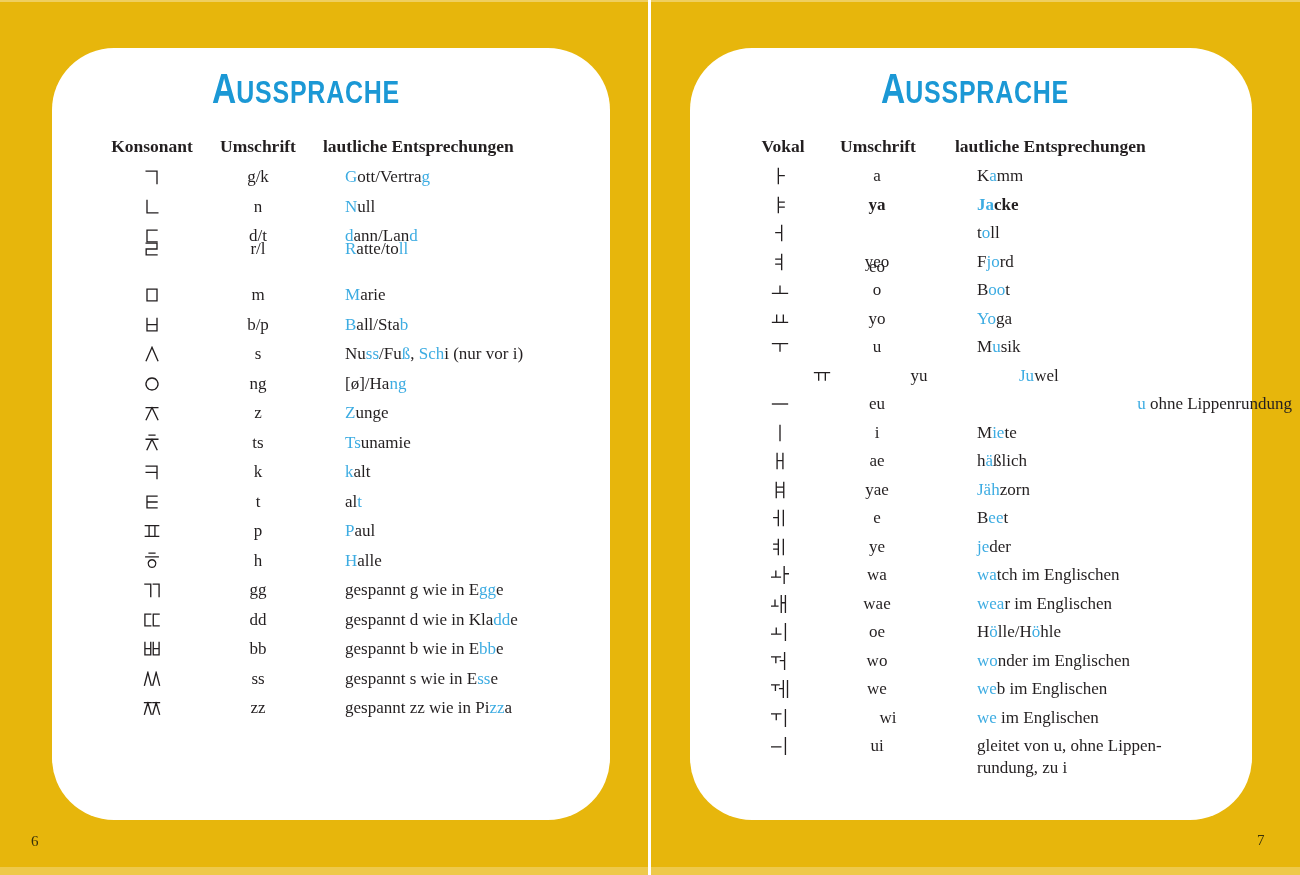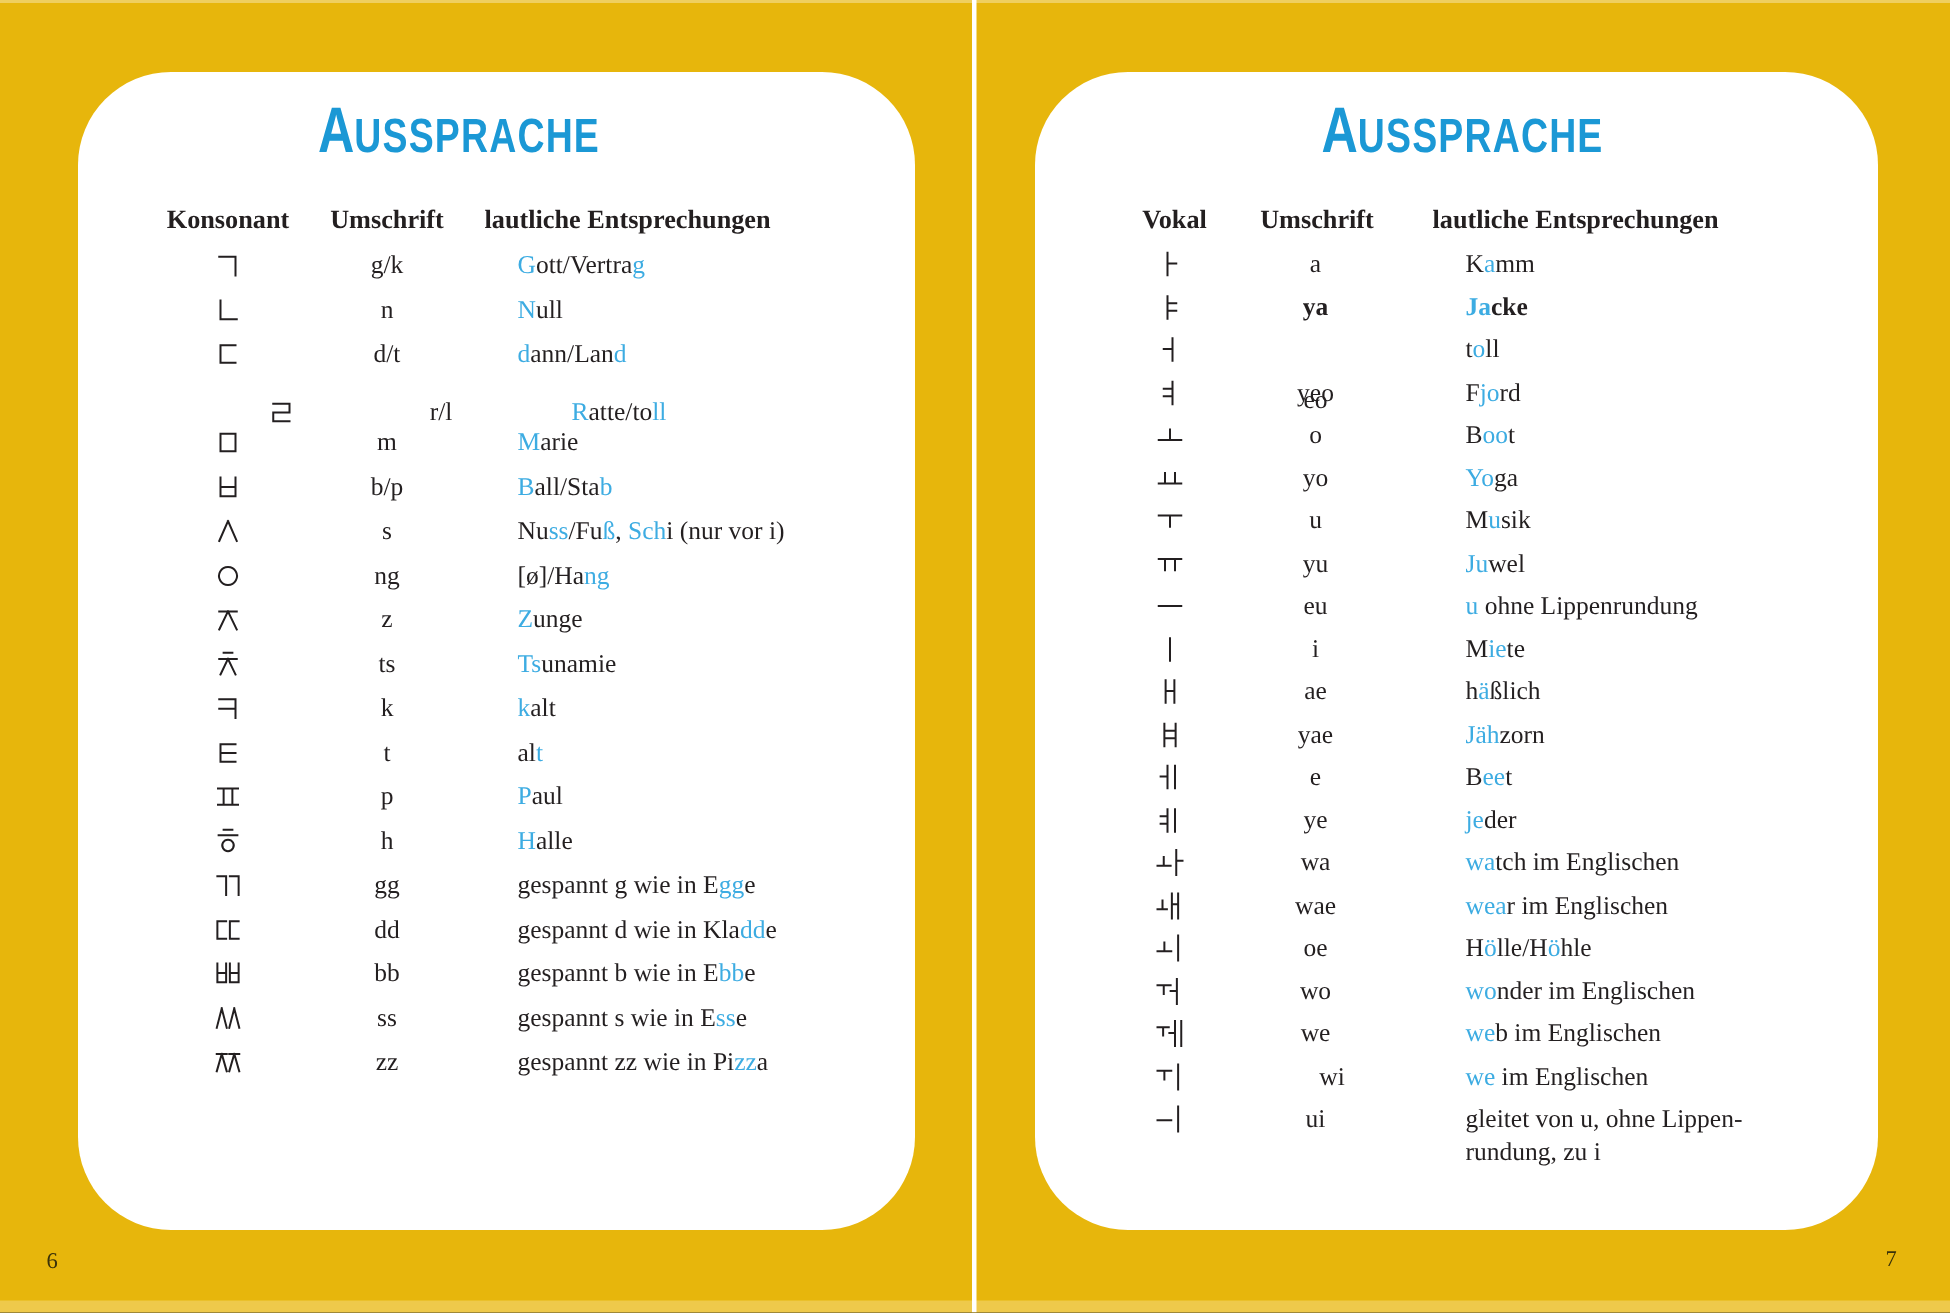--- a/index.html
+++ b/index.html
@@ -63,21 +63,21 @@
           <span class="um" style="left: 206px;">n</span>
           <span class="ent" style="left: 293px; width: 270px;"><span class="bl">N</span><span>ull</span></span>
         </div>
         <div class="row" style="top: 177px;">
           <svg viewBox="0 0 24 24" width="20" height="20" class="jamo" style="left: 100px;">
             <path d="M18 5H6V19H18" fill="none" stroke="#231f20" stroke-width="1.6" stroke-linecap="square"></path>
           </svg>
           <span class="um" style="left: 206px;">d/t</span>
           <span class="ent" style="left: 293px; width: 270px;"><span class="bl">d</span><span>ann/Lan</span><span class="bl">d</span></span>
         </div>
-        <div class="row" style="top: 216px; margin-left: 36px;">
+        <div class="row" style="top: 190px;">
           <svg viewBox="0 0 24 24" width="20" height="20" class="jamo" style="left: 100px;">
             <path d="M5 5H18V12H5V19H18" fill="none" stroke="#231f20" stroke-width="1.6" stroke-linecap="square"></path>
           </svg>
           <span class="um" style="left: 206px;">r/l</span>
           <span class="ent" style="left: 293px; width: 270px;"><span class="bl">R</span><span>atte/to</span><span class="bl">ll</span></span>
         </div>
         <div class="row" style="top: 236px;">
           <svg viewBox="0 0 24 24" width="20" height="20" class="jamo" style="left: 100px;">
             <path d="M6 5H18V19H6Z" fill="none" stroke="#231f20" stroke-width="1.6" stroke-linecap="square"></path>
           </svg>
@@ -236,33 +236,33 @@
           <span class="um" style="left: 187px;">yo</span>
           <span class="ent" style="left: 287px; width: 315px;"><span class="bl">Yo</span><span>ga</span></span>
         </div>
         <div class="row" style="top: 288px;">
           <svg viewBox="0 0 24 24" width="20" height="20" class="jamo" style="left: 90px;">
             <path d="M3 8H21M12 8V17" fill="none" stroke="#231f20" stroke-width="1.6" stroke-linecap="square"></path>
           </svg>
           <span class="um" style="left: 187px;">u</span>
           <span class="ent" style="left: 287px; width: 315px;"><span>M</span><span class="bl">u</span><span>sik</span></span>
         </div>
-        <div class="row" style="top: 316.5px;">
+        <div class="row" style="top: 316.5px; margin-left: 42px;">
           <svg viewBox="0 0 24 24" width="20" height="20" class="jamo" style="left: 90px;">
             <path d="M3 8H21M8 8V17M16 8V17" fill="none" stroke="#231f20" stroke-width="1.6" stroke-linecap="square"></path>
           </svg>
           <span class="um" style="left: 187px;">yu</span>
           <span class="ent" style="left: 287px; width: 315px;"><span class="bl">Ju</span><span>wel</span></span>
         </div>
         <div class="row" style="top: 345px;">
           <svg viewBox="0 0 24 24" width="20" height="20" class="jamo" style="left: 90px;">
             <path d="M3 12H21" fill="none" stroke="#231f20" stroke-width="1.6" stroke-linecap="square"></path>
           </svg>
           <span class="um" style="left: 187px;">eu</span>
-          <span class="ent" style="left: 287px; width: 315px;"><span class="bl">u</span><span> ohne Lippenrundung</span></span>
+          <span class="ent" style="left: 287px; width: 315px; text-align: right;"><span class="bl">u</span><span> ohne Lippenrundung</span></span>
         </div>
         <div class="row" style="top: 373.5px;">
           <svg viewBox="0 0 24 24" width="20" height="20" class="jamo" style="left: 90px;">
             <path d="M12 3V21" fill="none" stroke="#231f20" stroke-width="1.6" stroke-linecap="square"></path>
           </svg>
           <span class="um" style="left: 187px;">i</span>
           <span class="ent" style="left: 287px; width: 315px;"><span>M</span><span class="bl">ie</span><span>te</span></span>
         </div>
         <div class="row" style="top: 402px;">
           <svg viewBox="0 0 24 24" width="20" height="20" class="jamo" style="left: 90px;">

